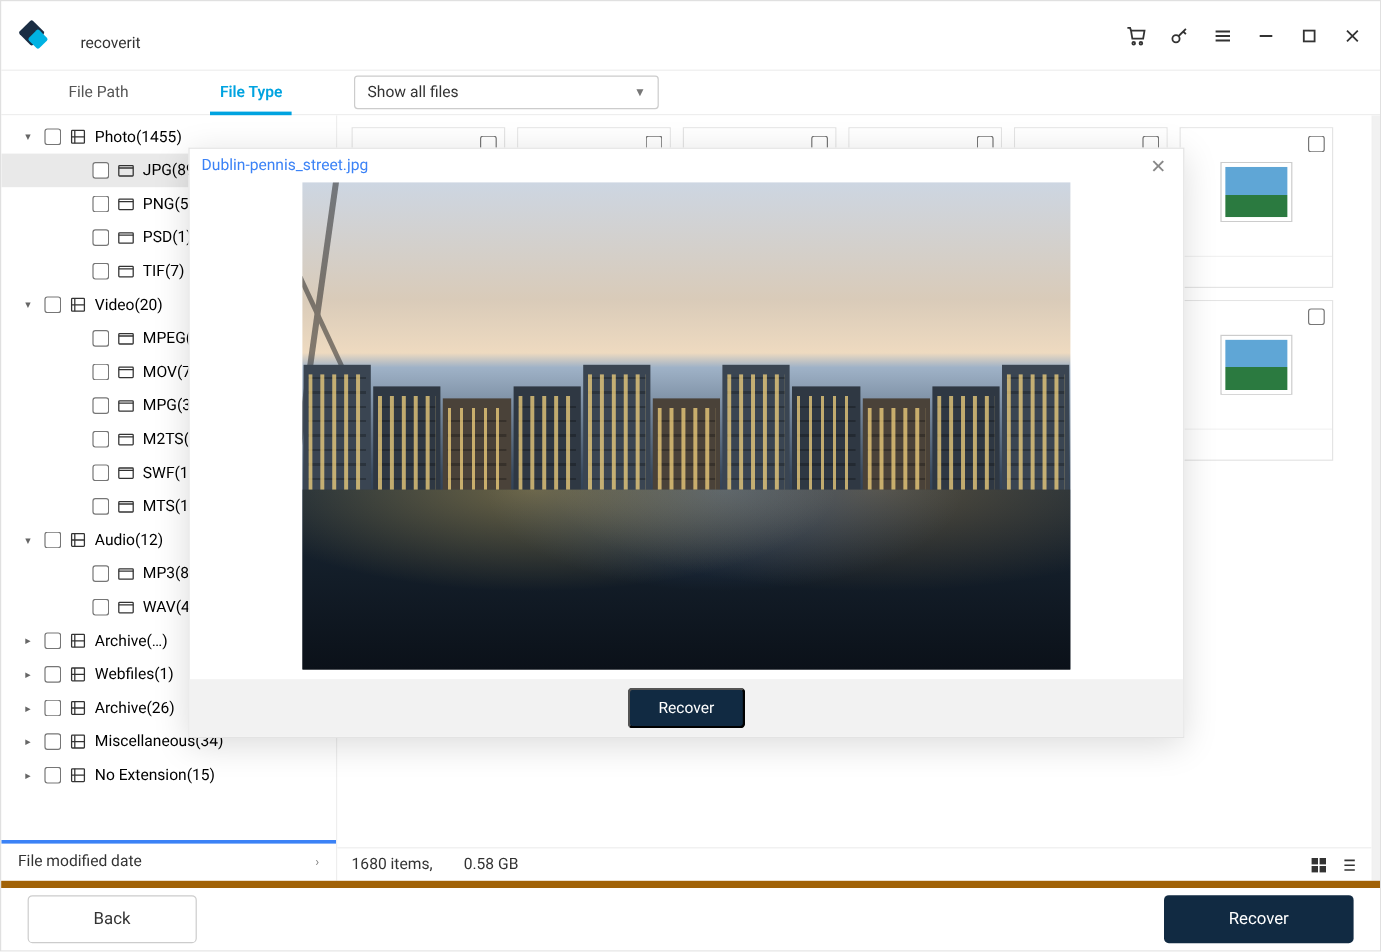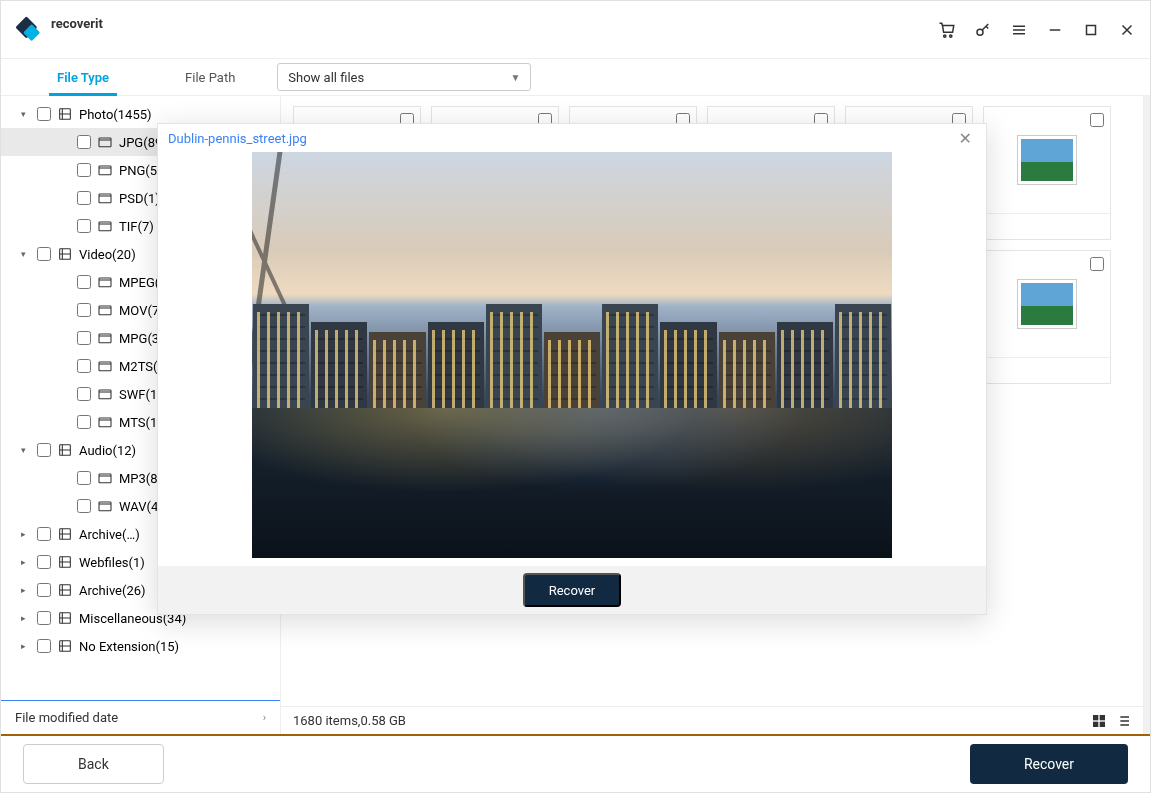--- a/index.html
+++ b/index.html
@@ -1,58 +1,58 @@
 <!DOCTYPE html>
 <html><head>
 <meta charset="utf-8">
 <style>
   *{box-sizing:border-box;margin:0;padding:0;font-family:-apple-system,BlinkMacSystemFont,"Segoe UI",Roboto,Arial,sans-serif;font-size:13px;color:#333}
   body{background:#f4f4f4;overflow:hidden}
   .window{width:1151px;height:793px;background:#fff;border:1px solid #e0e0e0;display:flex;flex-direction:column;position:relative}
   .titlebar{height:58px;display:flex;align-items:center;padding:0 14px;border-bottom:1px solid #eee}
-  .logo{display:flex;align-items:flex-start;gap:8px;font-size:22px;font-weight:700;color:#222}
+  .logo{display:flex;align-items:flex-end;gap:24px;font-size:22px;font-weight:400;color:#222}
   .logo svg{width:28px;height:28px}
   .title-spacer{flex:1}
   .title-actions{display:flex;align-items:center;gap:18px}
   .title-actions .ico{width:18px;height:18px;display:flex;align-items:center;justify-content:center;color:#666;cursor:pointer}
   .title-actions .ico.cart{color:#ff5a2f}
   .title-actions .ico.key{color:#1fa9e0}
   .toolbar{height:37px;display:flex;align-items:center;border-bottom:1px solid #eee;padding:0 18px;gap:0}
   .tab{height:37px;display:flex;align-items:center;padding:0 38px;color:#555;cursor:pointer;position:relative}
   .tab.active{color:#00a3e0;font-weight:600}
   .tab.active::after{content:"";position:absolute;bottom:0;left:30px;right:30px;height:3px;background:#00a3e0}
-  .dropdown{margin-left:4px;height:28px;width:254px;border:1px solid #ccc;border-radius:3px;display:flex;align-items:center;padding:0 10px;justify-content:space-between;cursor:pointer}
+  .dropdown{margin-left:22px;height:28px;width:254px;border:1px solid #ccc;border-radius:3px;display:flex;align-items:center;padding:0 10px;justify-content:space-between;cursor:pointer}
   .dropdown .chev{font-size:10px;color:#777}
   .search{margin-left:auto;height:28px;width:252px;border:1px solid #ccc;border-radius:3px;display:flex;align-items:center;padding:0 8px;gap:6px;color:#999}
   .search input{border:none;outline:none;flex:1;font-size:12px}
   .body{flex:1;display:flex;overflow:hidden}
   .sidebar{width:280px;border-right:1px solid #eee;display:flex;flex-direction:column;overflow:hidden}
   .tree{flex:1;overflow-y:auto;padding-top:4px}
   .tree-row{height:28px;display:flex;align-items:center;gap:6px;padding-left:20px;cursor:pointer}
   .tree-row.child{padding-left:60px}
   .tree-row.selected{background:#e9e9e9}
   .tree-row .expander{width:10px;color:#666;font-size:9px}
   .tree-row input[type=checkbox]{width:14px;height:14px}
   .tree-row .folder-ico{width:16px;height:16px;color:#555}
   .tree-row .label{font-size:13px;color:#000000;white-space:nowrap;overflow:hidden;text-overflow:ellipsis}
-  .sidebar-foot{border-top:1px solid #3b82f6;height:34px;display:flex;align-items:center;padding:0 14px;justify-content:space-between}
+  .sidebar-foot{border-top:3px solid #3b82f6;height:34px;display:flex;align-items:center;padding:0 14px;justify-content:space-between}
   .sidebar-foot .chev{font-size:11px;color:#888}
   .main{flex:1;display:flex;flex-direction:column;overflow:hidden;border-right:1px solid #eee}
   .grid-wrap{flex:1;overflow:auto;padding:10px 12px;display:flex;flex-wrap:wrap;gap:10px;align-content:flex-start}
   .thumb{width:128px;border:1px solid #e4e4e4;position:relative;display:flex;flex-direction:column}
   .thumb .img-area{height:106px;display:flex;align-items:center;justify-content:center;background:#fff;position:relative}
   .thumb .chk{position:absolute;top:6px;right:6px;width:14px;height:14px}
   .thumb .img{width:58px;height:48px;background:linear-gradient(to bottom,#5fa6d6 0%,#5fa6d6 55%,#2b7a40 55%,#2b7a40 100%);border:3px solid #fff;box-shadow:0 0 0 1px #ccc}
   .thumb .cap{height:26px;border-top:1px solid #eee;display:flex;align-items:center;padding:0 8px;font-size:12px;color:#444;white-space:nowrap;overflow:hidden;text-overflow:ellipsis}
-  .status{height:28px;border-top:1px solid #eee;display:flex;align-items:center;padding:5px 12px;font-size:12px;color:#888;gap:0}
+  .status{height:28px;border-top:1px solid #eee;display:flex;align-items:center;padding:5px 12px;font-size:12px;color:#888;gap:26px}
   .status .spacer{flex:1}
   .view-toggle{display:flex;gap:8px}
   .view-toggle .v{width:16px;height:16px;cursor:pointer;color:#bbb}
   .view-toggle .v.active{color:#00a3e0}
-  .footer{height:58px;border-top:2px solid #a16207;display:flex;align-items:center;padding:0 22px;gap:28px}
+  .footer{height:58px;border-top:6px solid #a16207;display:flex;align-items:center;padding:0 22px;gap:28px}
   .footer .spacer{flex:1}
   .btn{height:40px;border-radius:4px;padding:0 54px;display:flex;align-items:center;cursor:pointer;font-size:14px}
   .btn.secondary{border:1px solid #ccc;background:#fff;color:#333}
   .btn.primary{background:#112a42;color:#fff;border:none}
   
   .overlay{position:absolute;left:156px;top:122px;width:830px;background:#fff;border:1px solid #e3e3e3;box-shadow:0 6px 28px rgba(0,0,0,.15);z-index:50;display:flex;flex-direction:column}
   .ov-head{height:28px;display:flex;align-items:center;padding:0 10px;justify-content:space-between}
   .ov-head .title{font-size:13px;color:#3b82f6}
   .ov-head .close{font-size:16px;color:#888;cursor:pointer;padding:0 4px}
   .ov-body{flex:1;display:flex;align-items:center;justify-content:center;padding:0 0 8px 0}
@@ -125,22 +125,22 @@
         </span>
       <span class="ico">
           <svg viewBox="0 0 24 24" stroke="currentColor" stroke-width="2">
             <path d="M6 6l12 12M18 6L6 18"></path>
           </svg>
         </span>
     </div>
   </div>
 
   <div class="toolbar">
+    <div class="tab">File Path</div>
     <div class="tab active">File Type</div>
-    <div class="tab">File Path</div>
     <div class="dropdown">
       <span>Show all files</span>
       <span class="chev">▼</span>
     </div>
   </div>
 
   <div class="body">
 
     <div class="sidebar">
       <div class="tree" id="tree">

